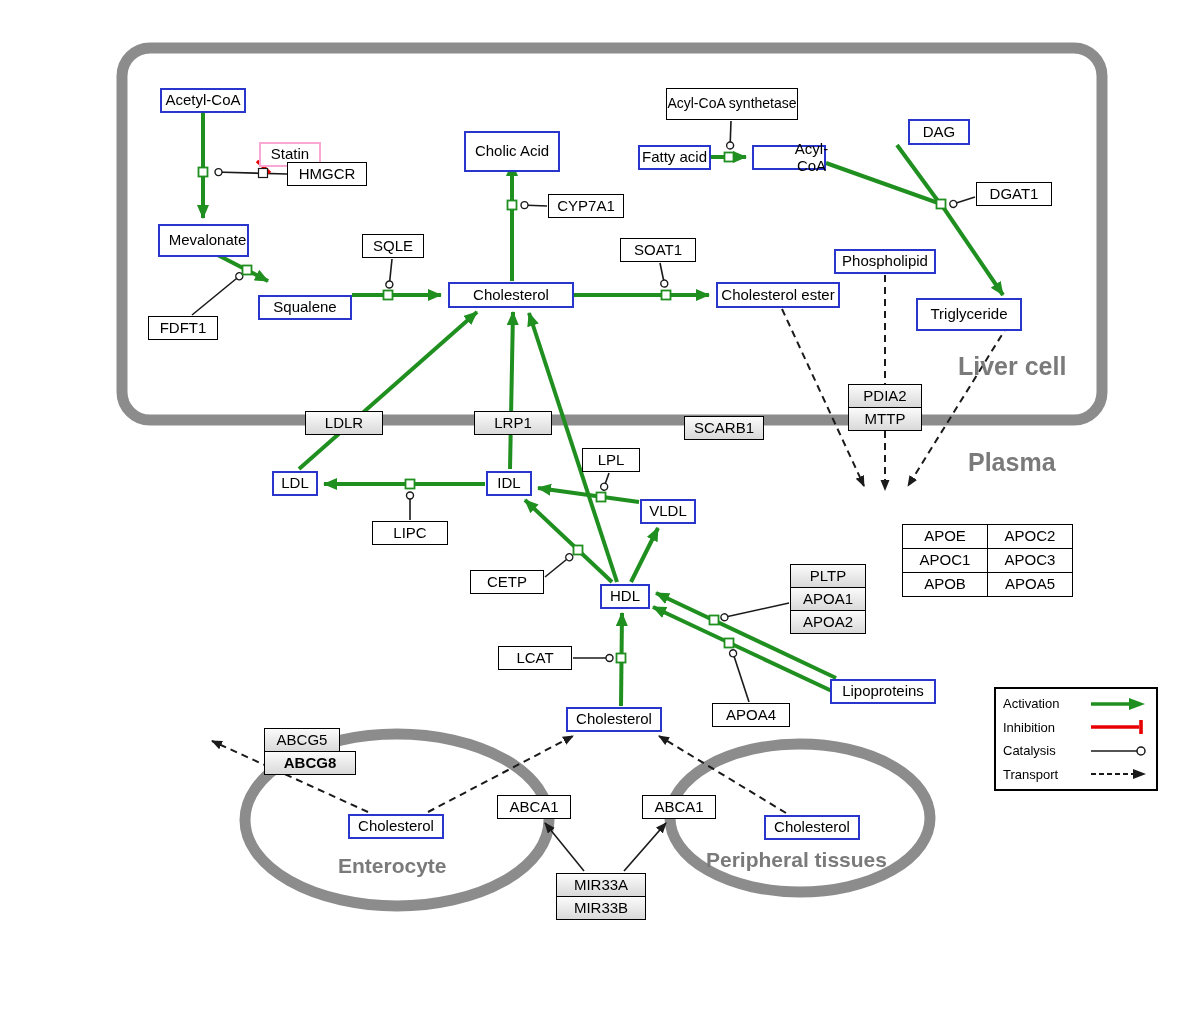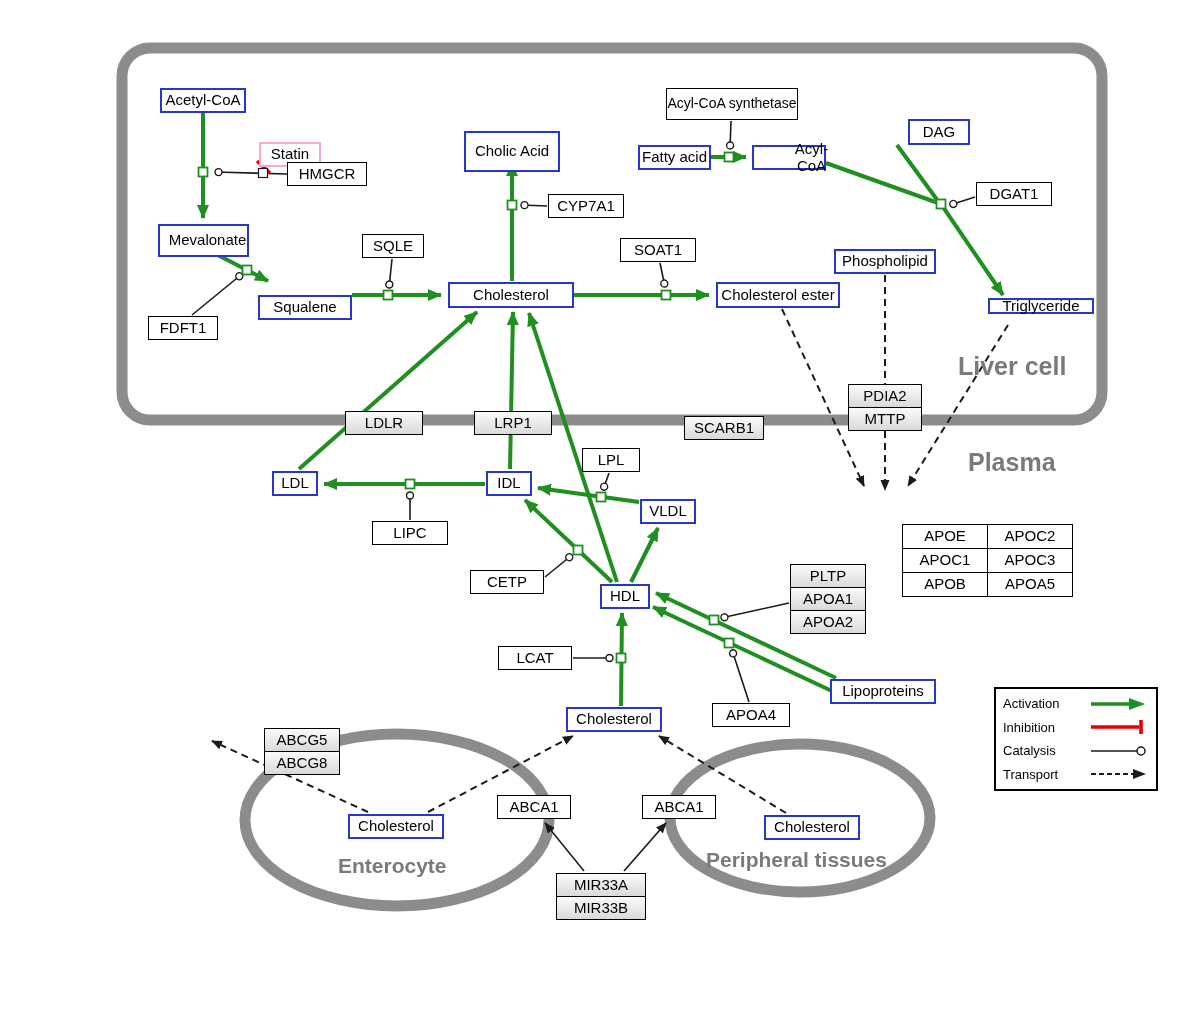--- a/index.html
+++ b/index.html
@@ -135,23 +135,23 @@
   <div class="n met" style="left:464px;top:131px;width:96px;height:41px;">Cholic Acid</div>
   <div class="n gene" style="left:548px;top:194px;width:76px;height:24px;">CYP7A1</div>
   <div class="n gene" style="left:620px;top:238px;width:76px;height:24px;">SOAT1</div>
   <div class="n met" style="left:716px;top:282px;width:124px;height:26px;">Cholesterol ester</div>
   <div class="n gene small" style="left:666px;top:88px;width:132px;height:32px;">Acyl-CoA synthetase</div>
   <div class="n met" style="left:638px;top:145px;width:73px;height:25px;text-align:center;">Fatty acid</div>
   <div class="n met" style="left:752px;top:145px;width:74px;height:25px;padding-left:45px;">Acyl-CoA</div>
   <div class="n met" style="left:866px;top:119px;width:62px;height:26px;margin-left:42px;">DAG</div>
   <div class="n gene" style="left:976px;top:182px;width:76px;height:24px;">DGAT1</div>
   <div class="n met" style="left:834px;top:249px;width:102px;height:25px;">Phospholipid</div>
-  <div class="n met" style="left:988px;top:298px;width:106px;height:16px;">Triglyceride</div>
-
-  <div class="n gene grad" style="left:305px;top:411px;width:78px;height:24px;margin-left:40px;">LDLR</div>
+  <div class="n met" style="left:916px;top:298px;width:106px;height:33px;">Triglyceride</div>
+
+  <div class="n gene grad" style="left:305px;top:411px;width:78px;height:24px;">LDLR</div>
   <div class="n gene grad" style="left:474px;top:411px;width:78px;height:24px;">LRP1</div>
   <div class="n gene grad" style="left:684px;top:416px;width:80px;height:24px;">SCARB1</div>
 
   <div class="n gene grad" style="left:848px;top:384px;width:74px;height:24px;">PDIA2</div>
   <div class="n gene grad" style="left:848px;top:407px;width:74px;height:24px;">MTTP</div>
   <div class="n met" style="left:272px;top:471px;width:46px;height:25px;">LDL</div>
   <div class="n met" style="left:486px;top:471px;width:46px;height:25px;">IDL</div>
   <div class="n gene" style="left:372px;top:521px;width:76px;height:24px;">LIPC</div>
   <div class="n gene" style="left:582px;top:448px;width:58px;height:24px;">LPL</div>
   <div class="n met" style="left:640px;top:499px;width:56px;height:25px;">VLDL</div>
@@ -167,21 +167,21 @@
   <div class="n gene" style="left:987px;top:572px;width:86px;height:25px;">APOA5</div>
 
   <div class="n gene grad" style="left:790px;top:564px;width:76px;height:24px;">PLTP</div>
   <div class="n gene grad" style="left:790px;top:587px;width:76px;height:24px;">APOA1</div>
   <div class="n gene grad" style="left:790px;top:610px;width:76px;height:24px;">APOA2</div>
   <div class="n gene" style="left:712px;top:703px;width:78px;height:24px;">APOA4</div>
   <div class="n met" style="left:830px;top:679px;width:106px;height:25px;">Lipoproteins</div>
   <div class="n met" style="left:566px;top:707px;width:96px;height:25px;">Cholesterol</div>
 
   <div class="n gene grad" style="left:264px;top:728px;width:76px;height:24px;">ABCG5</div>
-  <div class="n gene grad" style="left:264px;top:751px;width:76px;height:24px;">ABCG8</div>
+  <div class="n gene grad" style="left:264px;top:751px;width:92px;height:24px;font-weight:bold;">ABCG8</div>
   <div class="n met" style="left:348px;top:814px;width:96px;height:25px;">Cholesterol</div>
   <div class="n gene" style="left:497px;top:795px;width:74px;height:24px;">ABCA1</div>
   <div class="n gene" style="left:642px;top:795px;width:74px;height:24px;">ABCA1</div>
   <div class="n met" style="left:764px;top:815px;width:96px;height:25px;">Cholesterol</div>
   <div class="n gene grad" style="left:556px;top:873px;width:90px;height:24px;">MIR33A</div>
   <div class="n gene grad" style="left:556px;top:896px;width:90px;height:24px;">MIR33B</div>
 
   <div id="legend">
     <div class="lrow">
       <span>Activation</span>

